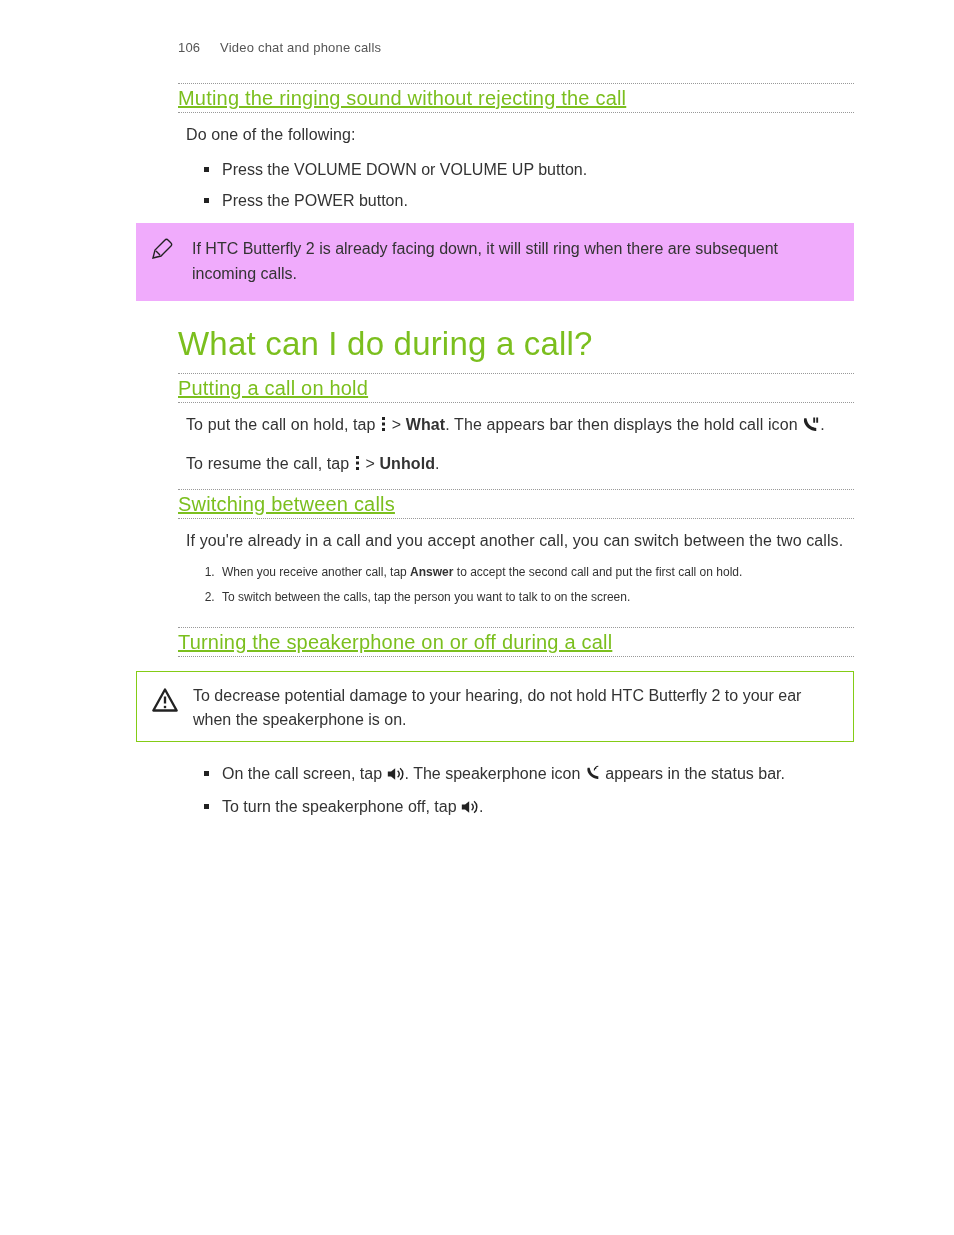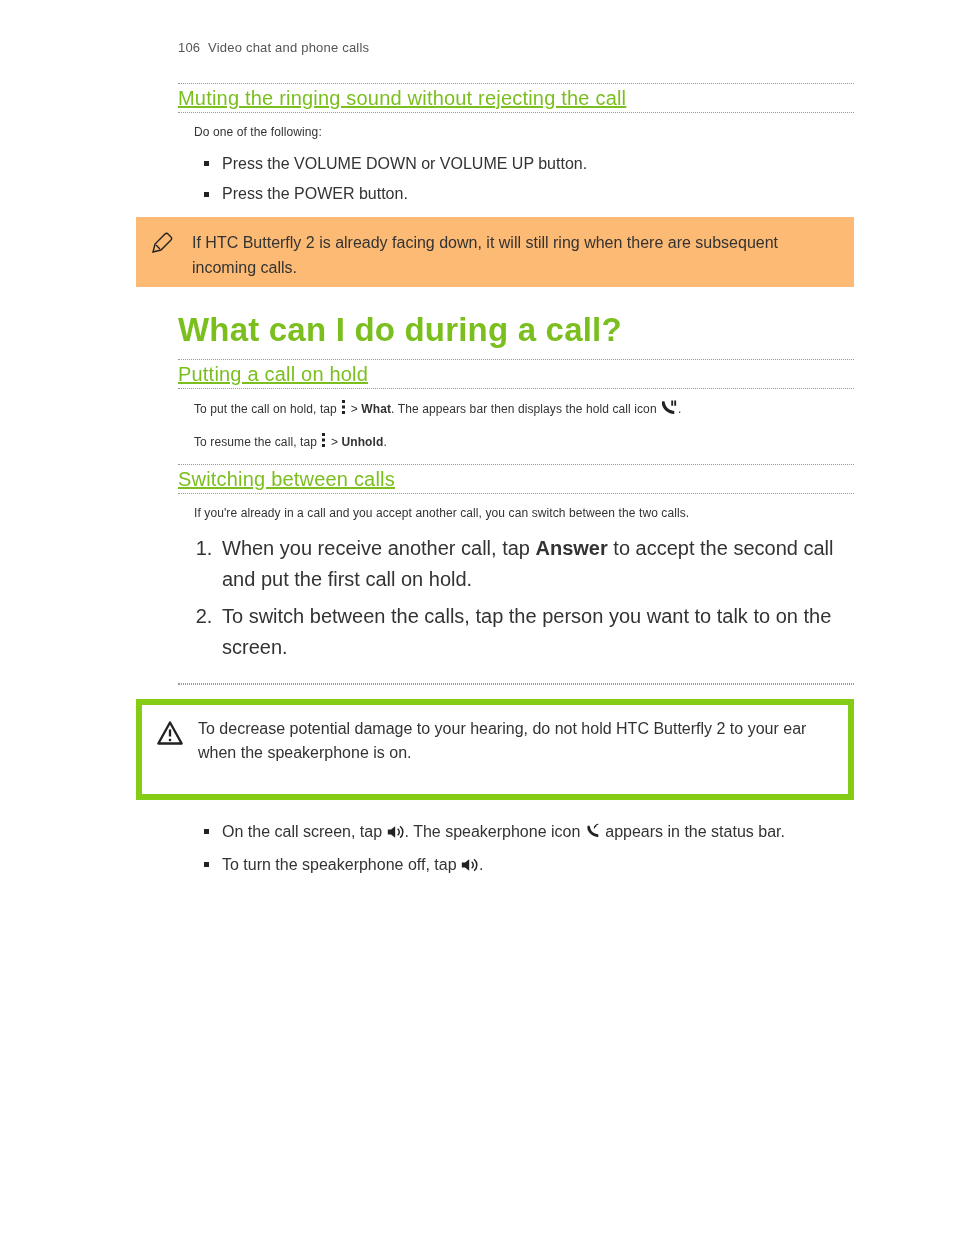--- a/index.html
+++ b/index.html
@@ -15,39 +15,39 @@
     box-sizing: border-box;
     padding: 40px 100px 40px 178px;
     position: relative;
   }
   .header-line {
     font-size: 13px;
     color: #555;
     margin-bottom: 28px;
     letter-spacing: 0.2px;
   }
-  .header-line .pnum { margin-right: 4px; }
+  .header-line .pnum { margin-right: 16px; }
 
   .dotted-hr {
     border: none;
     border-top: 1px dotted #999;
     margin: 0;
   }
   .sub-heading {
     color: #7bbf1e;
     font-size: 20px;
     font-weight: 400;
     margin: 3px 0 2px 0;
     letter-spacing: 0.2px;
     text-decoration: underline;
   }
   p {
-    font-size: 12px;
-    line-height: 1.55;
-    margin: 10px 16px;
+    font-size: 16px;
+    line-height: 1.55;
+    margin: 10px 8px;
     letter-spacing: 0.1px;
   }
   ul.square {
     list-style: none;
     padding-left: 40px;
     margin: 6px 0 10px 0;
   }
   ul.square > li {
     position: relative;
     font-size: 16px;
@@ -61,59 +61,59 @@
     top: 0.58em;
     width: 5px;
     height: 5px;
     background: #222;
   }
   ol.numbered {
     padding-left: 40px;
     margin: 10px 0 20px 0;
   }
   ol.numbered > li {
-    font-size: 20px;
+    font-size: 12px;
     line-height: 1.55;
     margin: 6px 0;
     padding-left: 4px;
   }
   .note-block {
-    background: #fdba74;
+    background: #f0abfc;
     margin-left: -42px;
-    padding: 14px 18px 6px 56px;
+    padding: 14px 18px 14px 56px;
     position: relative;
     font-size: 16px;
     line-height: 1.55;
     margin-top: 10px;
     margin-bottom: 24px;
   }
   .note-block .note-icon {
     position: absolute;
     left: 14px;
     top: 14px;
   }
   .warn-block {
-    border: 6px solid #84cc16;
+    border: 1px solid #84cc16;
     margin-left: -42px;
-    padding: 12px 18px 28px 56px;
+    padding: 12px 18px 8px 56px;
     position: relative;
     font-size: 16px;
     line-height: 1.55;
     margin-top: 14px;
     margin-bottom: 20px;
   }
   .warn-block .warn-icon {
     position: absolute;
     left: 14px;
     top: 14px;
   }
   h1.main-heading {
     color: #7bbf1e;
     font-size: 33px;
-    font-weight: 700;
+    font-weight: 400;
     margin: 6px 0 10px 0;
     letter-spacing: 0.2px;
   }
   .bold { font-weight: 600; }
   .inline-icon {
     display: inline-block;
     vertical-align: -2px;
   }
 </style>
 </head>
@@ -190,20 +190,21 @@
   <p>If you're already in a call and you accept another call, you can switch between the two calls.</p>
 
   <ol class="numbered">
     <li>
       <span>When you receive another call, tap </span><span class="bold">Answer</span><span> to accept the second call and put the first call on hold.</span>
     </li>
     <li>To switch between the calls, tap the person you want to talk to on the screen.</li>
   </ol>
 
   <hr class="dotted-hr">
+  <div class="sub-heading">Turning the speakerphone on or off during a call</div>
   <hr class="dotted-hr">
 
   <div class="warn-block">
     <span class="warn-icon">
       <svg width="28" height="28" viewBox="0 0 24 24">
         <path d="M12 3 L22 21 L2 21 Z" fill="none" stroke="#222" stroke-width="2" stroke-linejoin="round"></path>
         <rect x="11" y="9" width="2" height="6" fill="#222"></rect>
         <rect x="11" y="17" width="2" height="2" fill="#222"></rect>
       </svg>
     </span>

